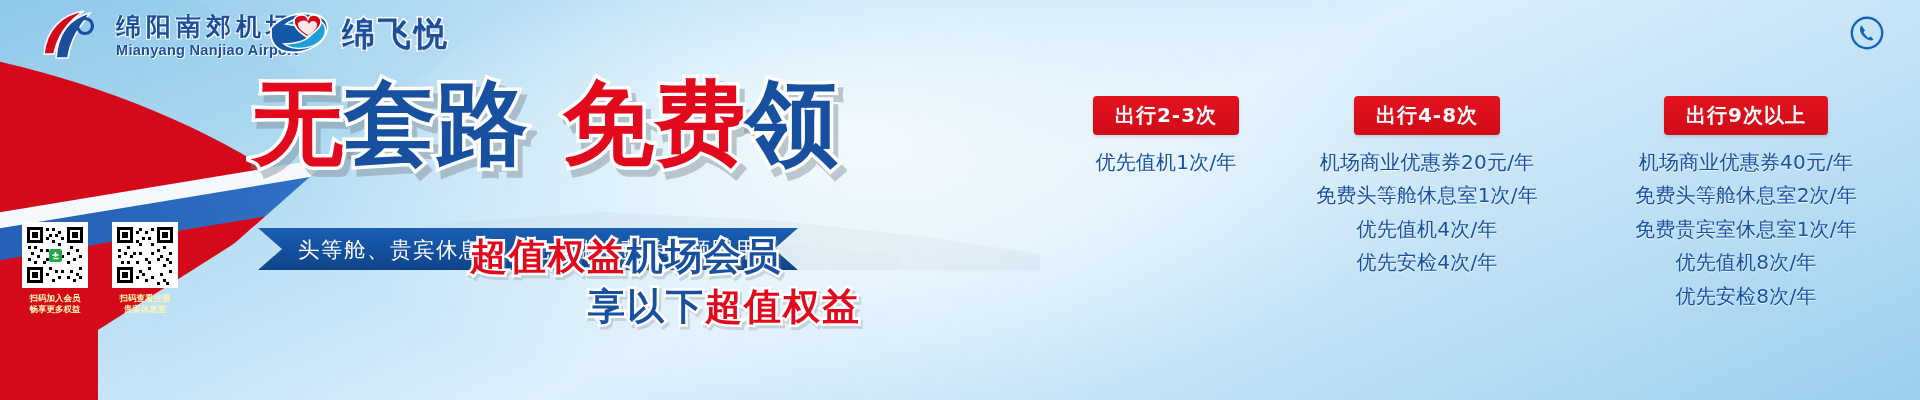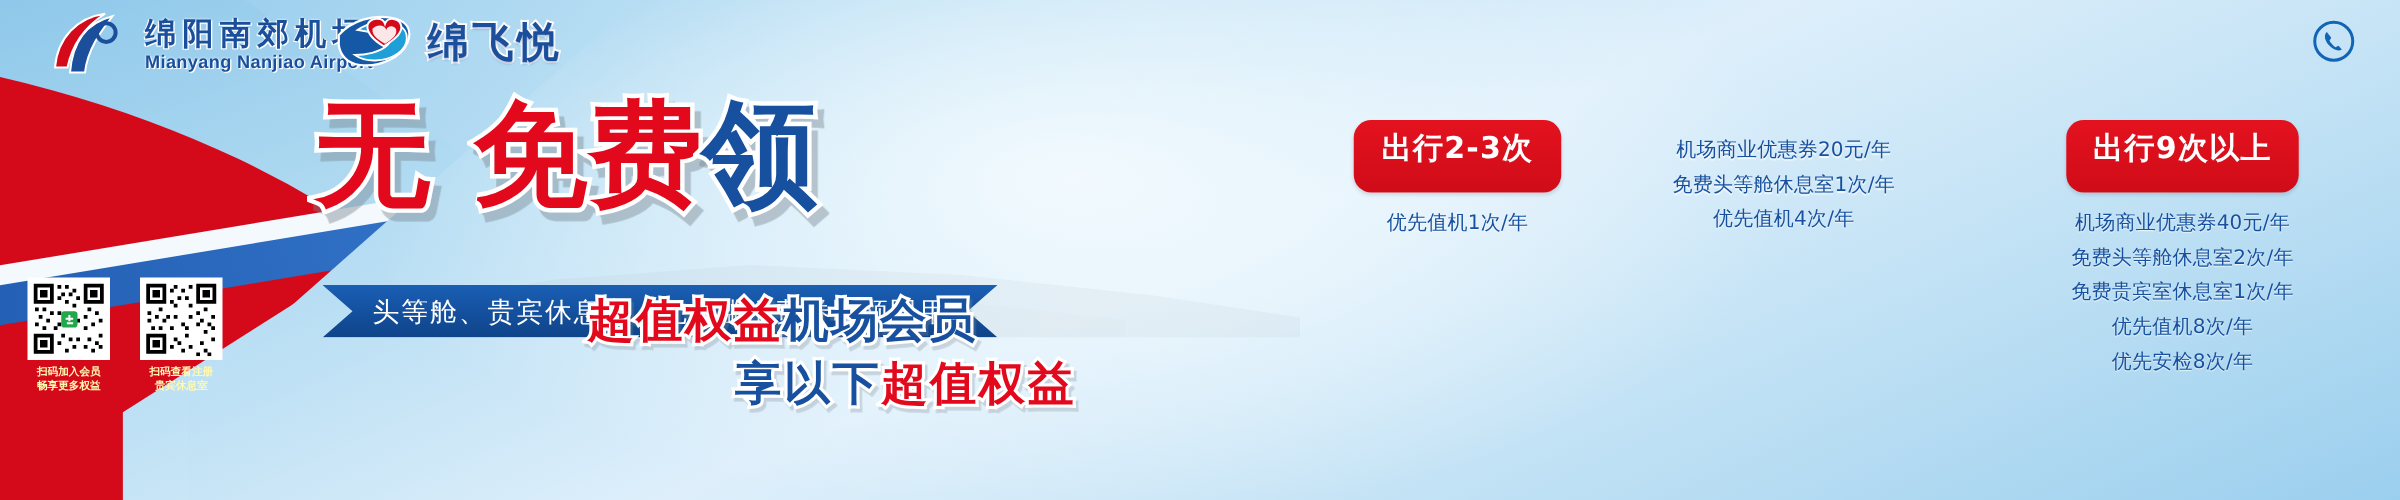--- a/index.html
+++ b/index.html
@@ -188,29 +188,29 @@
   }
 
   
   .cols { position:absolute; left:1050px; top:96px; width:870px; z-index:26; display:flex; }
   .col { display:flex; flex-direction:column; align-items:center; }
   .col-0 { width:232px; }
   .col-1 { width:290px; }
   .col-2 { width:348px; }
   .badge {
     background:linear-gradient(180deg,#e4121f 0%,#cf0c18 100%);
-    color:#fff; font-weight:bold; font-size:24px;
-    padding:6px 22px 20px; border-radius:14px;
+    color:#fff; font-weight:bold; font-size:20px;
+    padding:6px 22px 6px; border-radius:4px;
     letter-spacing:1px; white-space:nowrap;
     font-family:"DejaVu Sans","Liberation Sans",sans-serif;
     box-shadow:0 2px 3px rgba(0,0,0,.12);
   }
   .col-items { margin-top:13px; display:flex; flex-direction:column; gap:5px; align-items:center; }
   .col-item {
-    color:#17509e; font-size:16px; line-height:1.42;
+    color:#17509e; font-size:20px; line-height:1.42;
     white-space:nowrap; letter-spacing:.2px;
     font-family:"DejaVu Sans","Liberation Sans",sans-serif;
     text-shadow:0 1px 1px rgba(255,255,255,.85);
   }
 </style>
 </head>
 <body>
 
 <div id="banner">
 
@@ -255,20 +255,21 @@
     <div class="phone">
       <svg class="phone-icon" viewBox="0 0 34 34">
         <circle cx="17" cy="17" r="15.2" fill="none" stroke="#1264b4" stroke-width="2.4"></circle>
         <path d="M11.5 9.5 C9 11.5 9.5 16 13 20 C16.5 24 21 25.5 23.5 23.5 L20.8 20.5 L18.3 21.8 C16.8 20.8 14.5 18.2 13.6 16.6 L15 14.2 Z" fill="#1264b4"></path>
       </svg>
     </div>
   </div>
 
   <div class="headline">
     <span class="hl-red">无</span>
+    <span class="hl-blue">套路</span>
     <span class="hl-gap"></span>
     <span class="hl-red">免费</span>
     <span class="hl-blue">领</span>
   </div>
 
   <div class="ribbon">
     <span>头等舱、贵宾休息室、无门槛消费券即领即用</span>
   </div>
 
   <div class="slogan slogan-1">
@@ -412,24 +413,26 @@
   <div class="cols">
 
     <div class="col col-0">
       <div class="badge">出行2-3次</div>
       <div class="col-items">
         <div class="col-item">优先值机1次/年</div>
       </div>
     </div>
 
     <div class="col col-1">
+      <div class="badge">出行4-8次</div>
       <div class="col-items">
         <div class="col-item">机场商业优惠券20元/年</div>
         <div class="col-item">免费头等舱休息室1次/年</div>
         <div class="col-item">优先值机4次/年</div>
+        <div class="col-item">优先安检4次/年</div>
       </div>
     </div>
 
     <div class="col col-2">
       <div class="badge">出行9次以上</div>
       <div class="col-items">
         <div class="col-item">机场商业优惠券40元/年</div>
         <div class="col-item">免费头等舱休息室2次/年</div>
         <div class="col-item">免费贵宾室休息室1次/年</div>
         <div class="col-item">优先值机8次/年</div>

